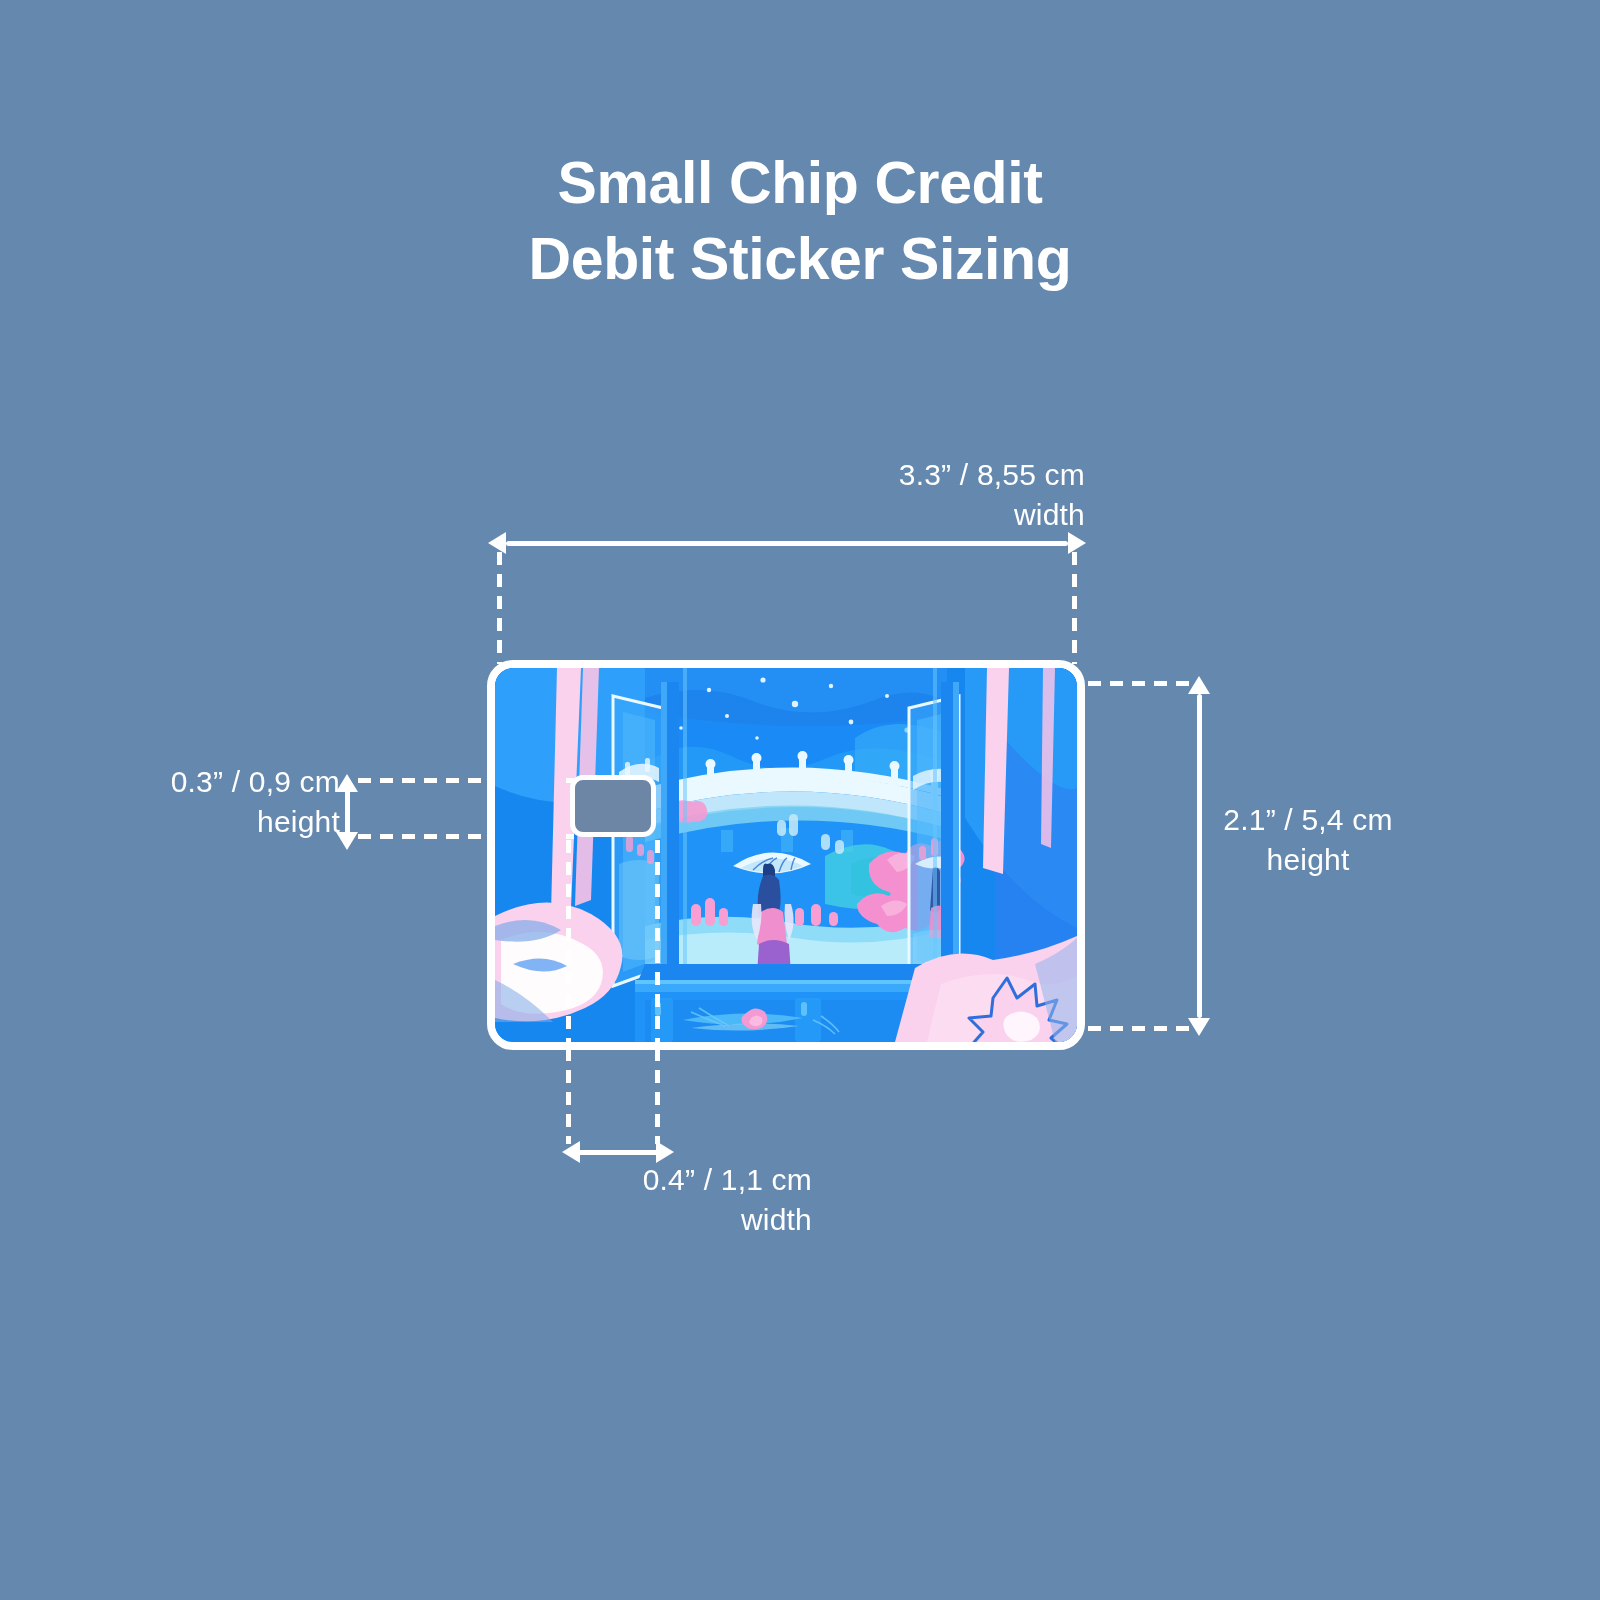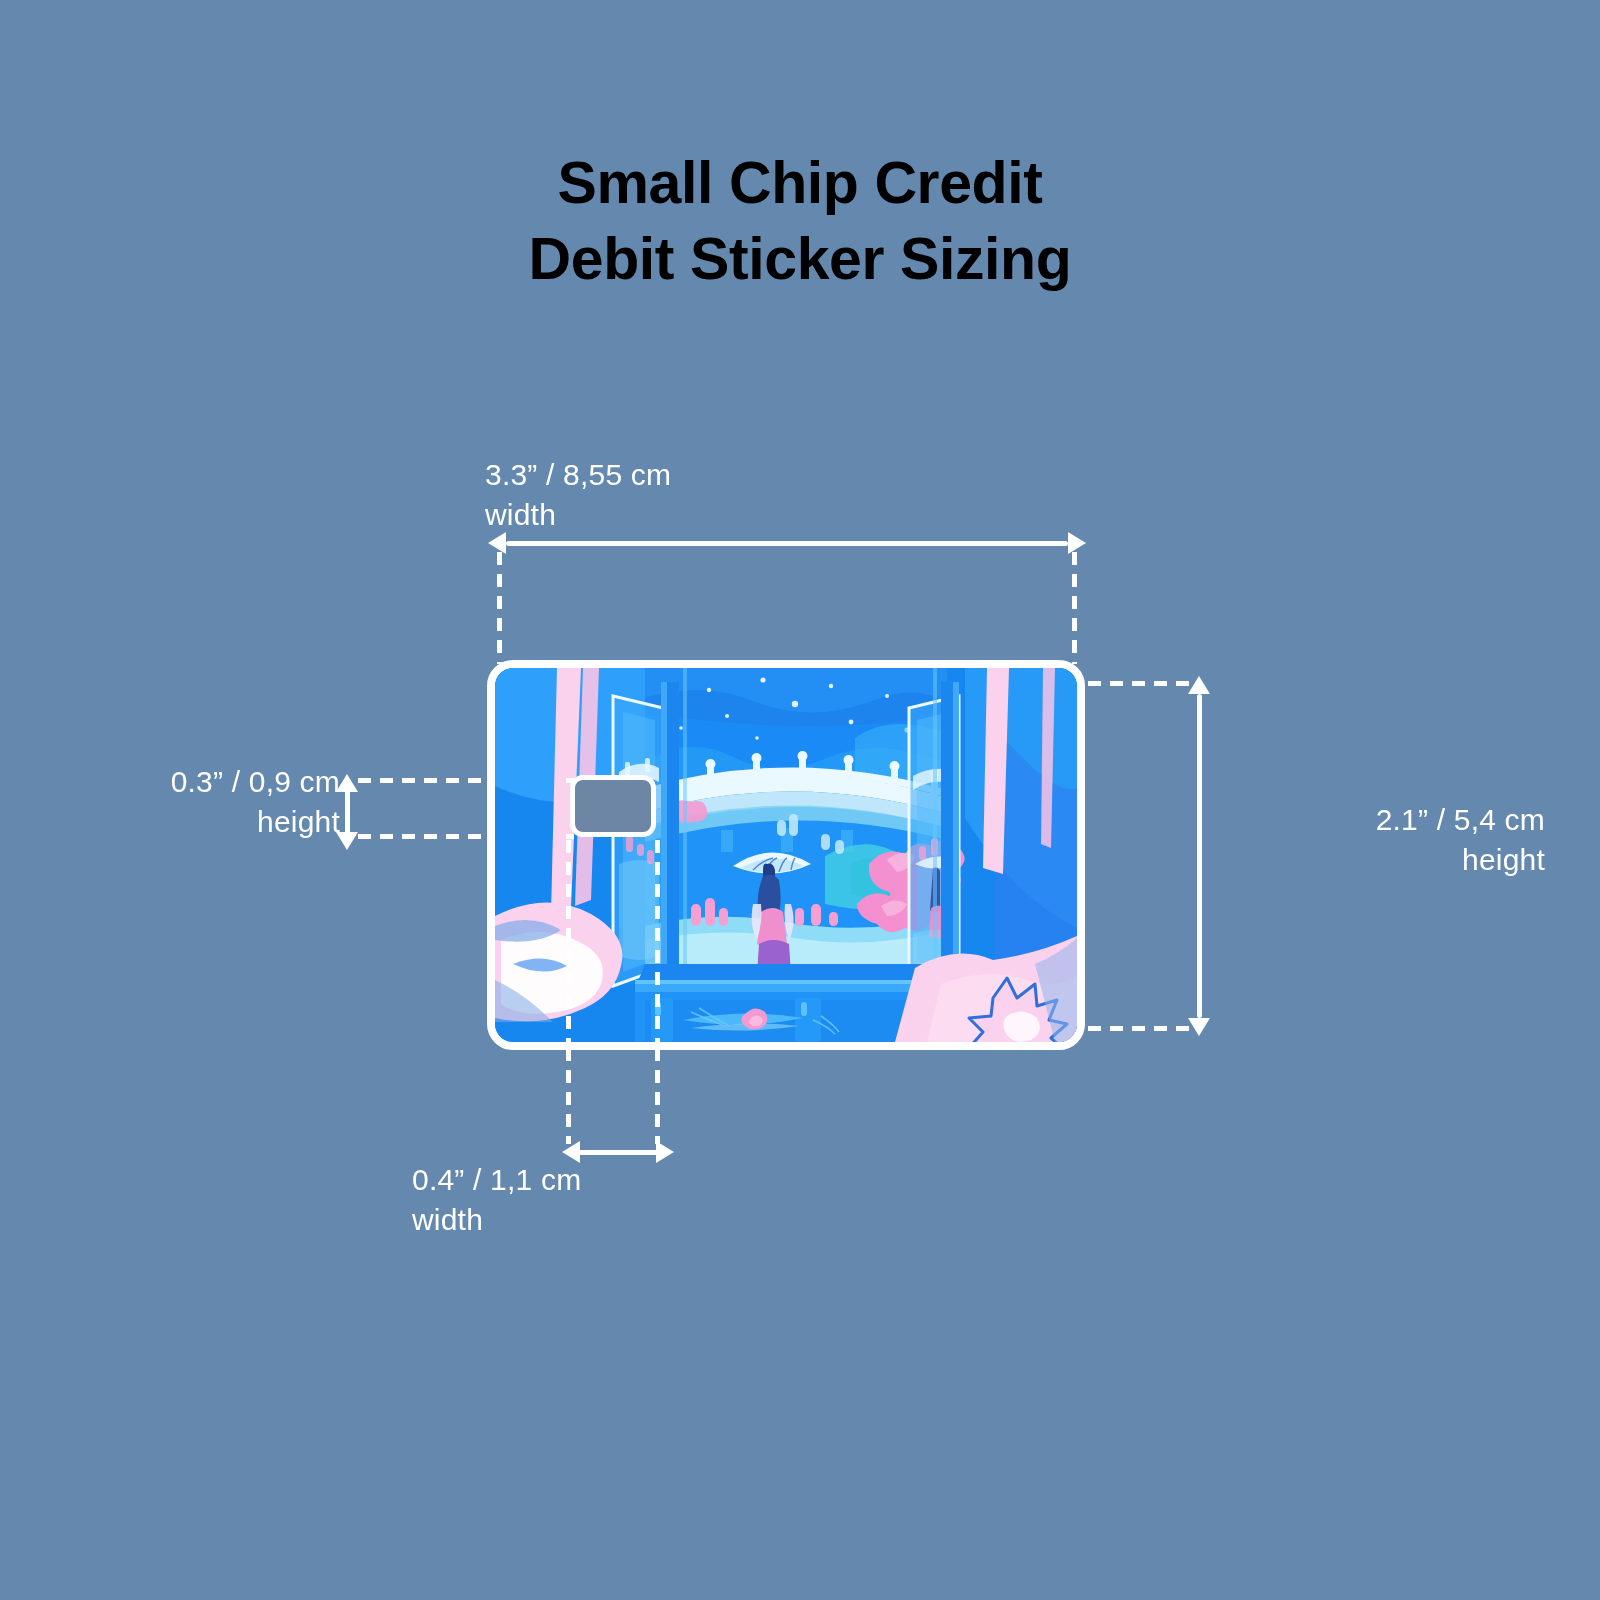--- a/index.html
+++ b/index.html
@@ -24,42 +24,42 @@
     height: 1600px;
   }
 
   
   .title {
     position: absolute;
     left: 0;
     top: 145px;
     width: 1600px;
     text-align: center;
-    color: #000000;
+    color: #ffffff;
     font-size: 59px;
     line-height: 76px;
     font-weight: 700;
     letter-spacing: -0.4px;
     white-space: pre-line;
   }
 
   
   .dim-label {
     position: absolute;
     color: #ffffff;
     font-size: 30px;
     line-height: 40px;
     font-weight: 400;
-    text-align: left;
+    text-align: right;
     white-space: pre-line;
     letter-spacing: 0.2px;
   }
   .dim-top    { left: 485px;  top: 455px;  width: 600px; }
   .dim-left   { left: 80px;   top: 762px;  width: 260px; text-align: right; }
-  .dim-right  { left: 1225px; top: 800px;  width: 320px; text-align: right; }
+  .dim-right  { left: 1148px; top: 800px;  width: 320px; text-align: center; }
   .dim-bottom { left: 412px;  top: 1160px; width: 400px; }
 
   
   .hline {
     position: absolute;
     height: 5px;
     background: #ffffff;
     border-radius: 3px;
   }
   .vline {

